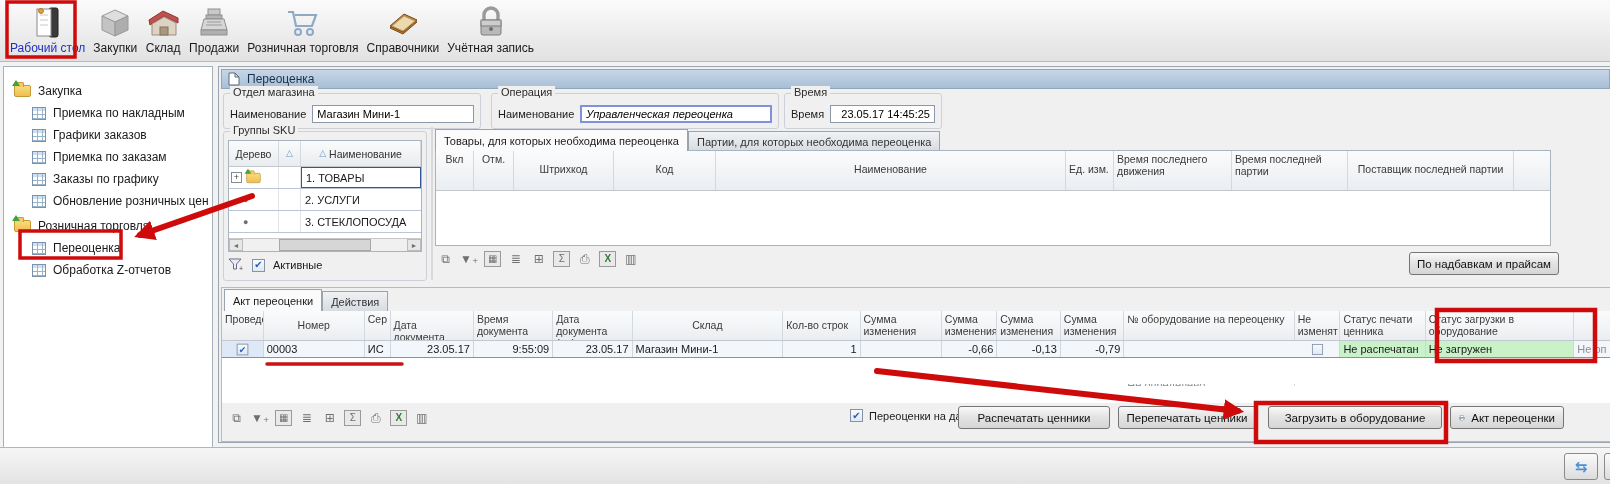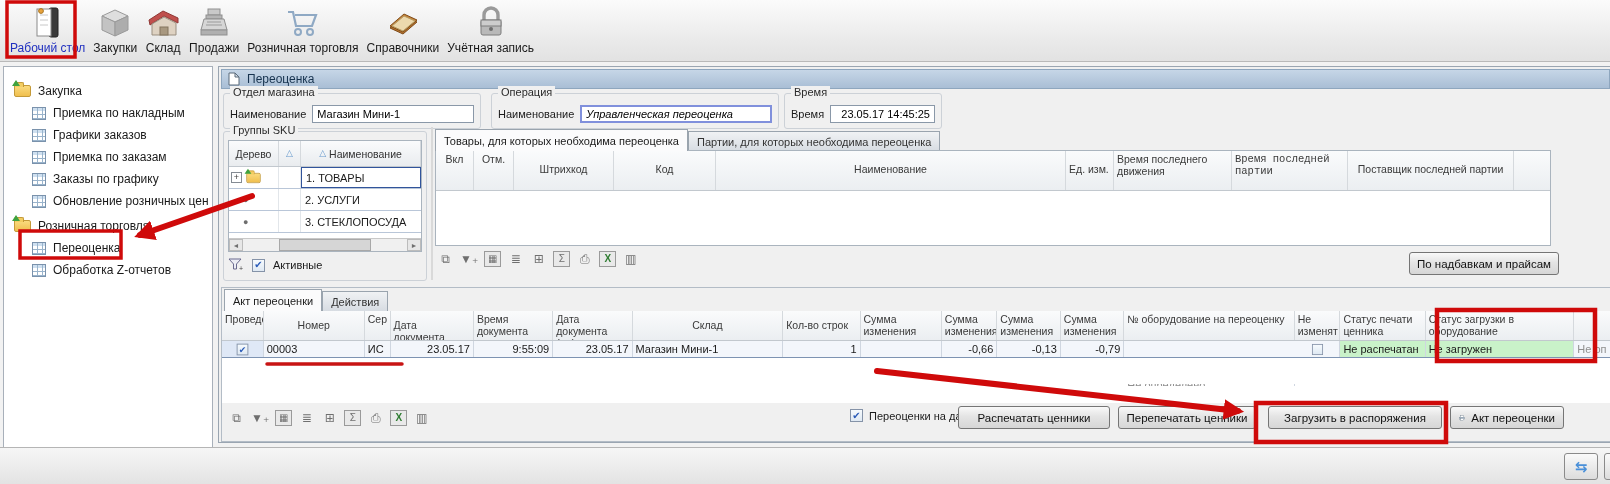--- a/index.html
+++ b/index.html
@@ -345,21 +345,21 @@
       </div>
       <div class="dtable" style="left:2px;top:21px;width:1116px;height:96px;">
         <div class="hrow" style="height:40px;">
           <div class="hcell ctr" style="width:38px;">Вкл</div>
           <div class="hcell ctr" style="width:40px;">Отм.</div>
           <div class="hcell ctr" style="width:100px;padding-top:12px;">Штрихкод</div>
           <div class="hcell ctr" style="width:102px;padding-top:12px;">Код</div>
           <div class="hcell ctr" style="width:350px;padding-top:12px;">Наименование</div>
           <div class="hcell" style="width:48px;padding-top:12px;">Ед. изм.</div>
           <div class="hcell" style="width:118px;">Время последнего движения</div>
-          <div class="hcell" style="width:116px;font-family:Liberation Mono, monospace;">Время последней партии</div>
+          <div class="hcell" style="width:116px;">Время последней партии</div>
           <div class="hcell ctr" style="width:166px;padding-top:12px;">Поставщик последней партии</div>
           <div class="hcell" style="flex:1;border-right:none;"></div>
         </div>
       </div>
       <div class="strip abs" style="left:4px;top:122px;">
         <span class="sic">⧉</span>
         <span class="sic">▼₊</span>
         <span class="sic boxed">▦</span>
         <span class="sic">≣</span>
         <span class="sic">⊞</span>
@@ -431,21 +431,21 @@
         <span class="sic">⎙</span>
         <span class="sic boxed green">X</span>
         <span class="sic">▥</span>
       </div>
       <div class="abs" style="left:628px;top:121px;display:flex;align-items:center;gap:6px;">
         <span class="chk on"></span>
         <span>Переоценки на дату (F5)</span>
       </div>
       <button class="btn abs" style="left:736px;top:118px;width:152px;">Распечатать ценники</button>
       <button class="btn abs" style="left:896px;top:118px;width:138px;">Перепечатать ценники</button>
-      <button class="btn abs" style="left:1046px;top:118px;width:174px;">Загрузить в распоряжения</button>
+      <button class="btn abs" style="left:1046px;top:118px;width:174px;">Загрузить в оборудование</button>
       <button class="btn abs" style="left:1228px;top:118px;width:114px;">
         <svg width="16" height="14" viewBox="0 0 16 14">
           <rect x="4" y="1" width="8" height="4" fill="#fff" stroke="#70808f"></rect>
           <rect x="2" y="5" width="12" height="5" fill="#b8c8d8" stroke="#70808f"></rect>
           <rect x="4" y="8" width="8" height="5" fill="#fff" stroke="#70808f"></rect>
         </svg>
         <span>Акт переоценки</span>
       </button>
     </div>
   </div>

